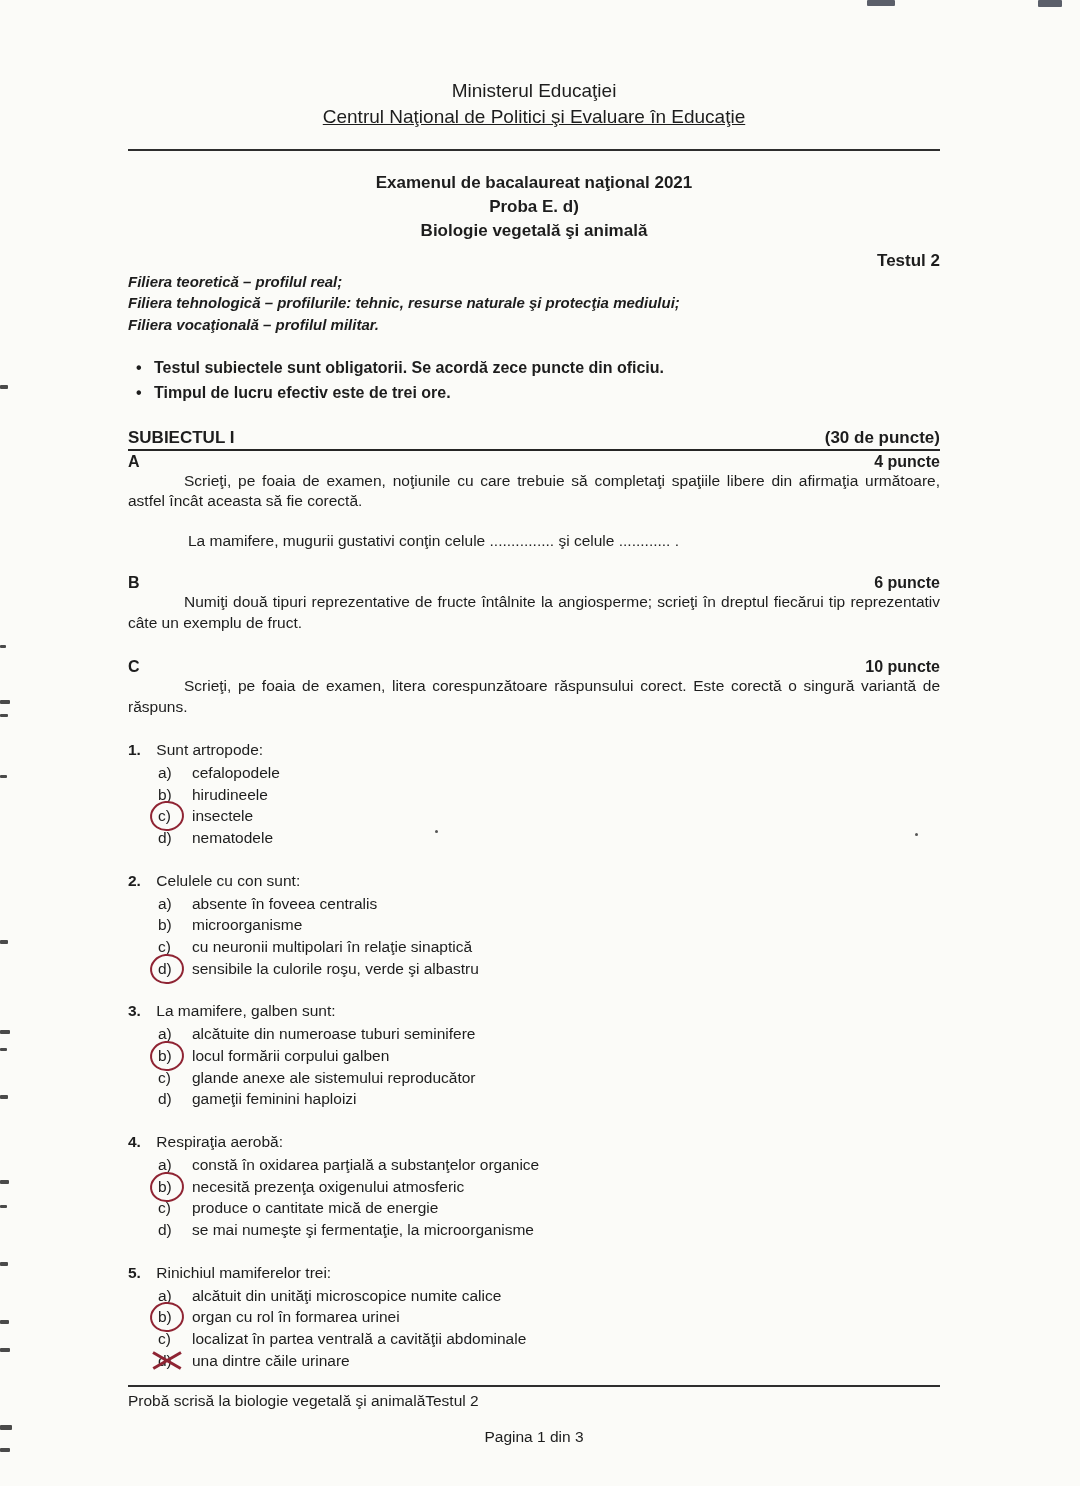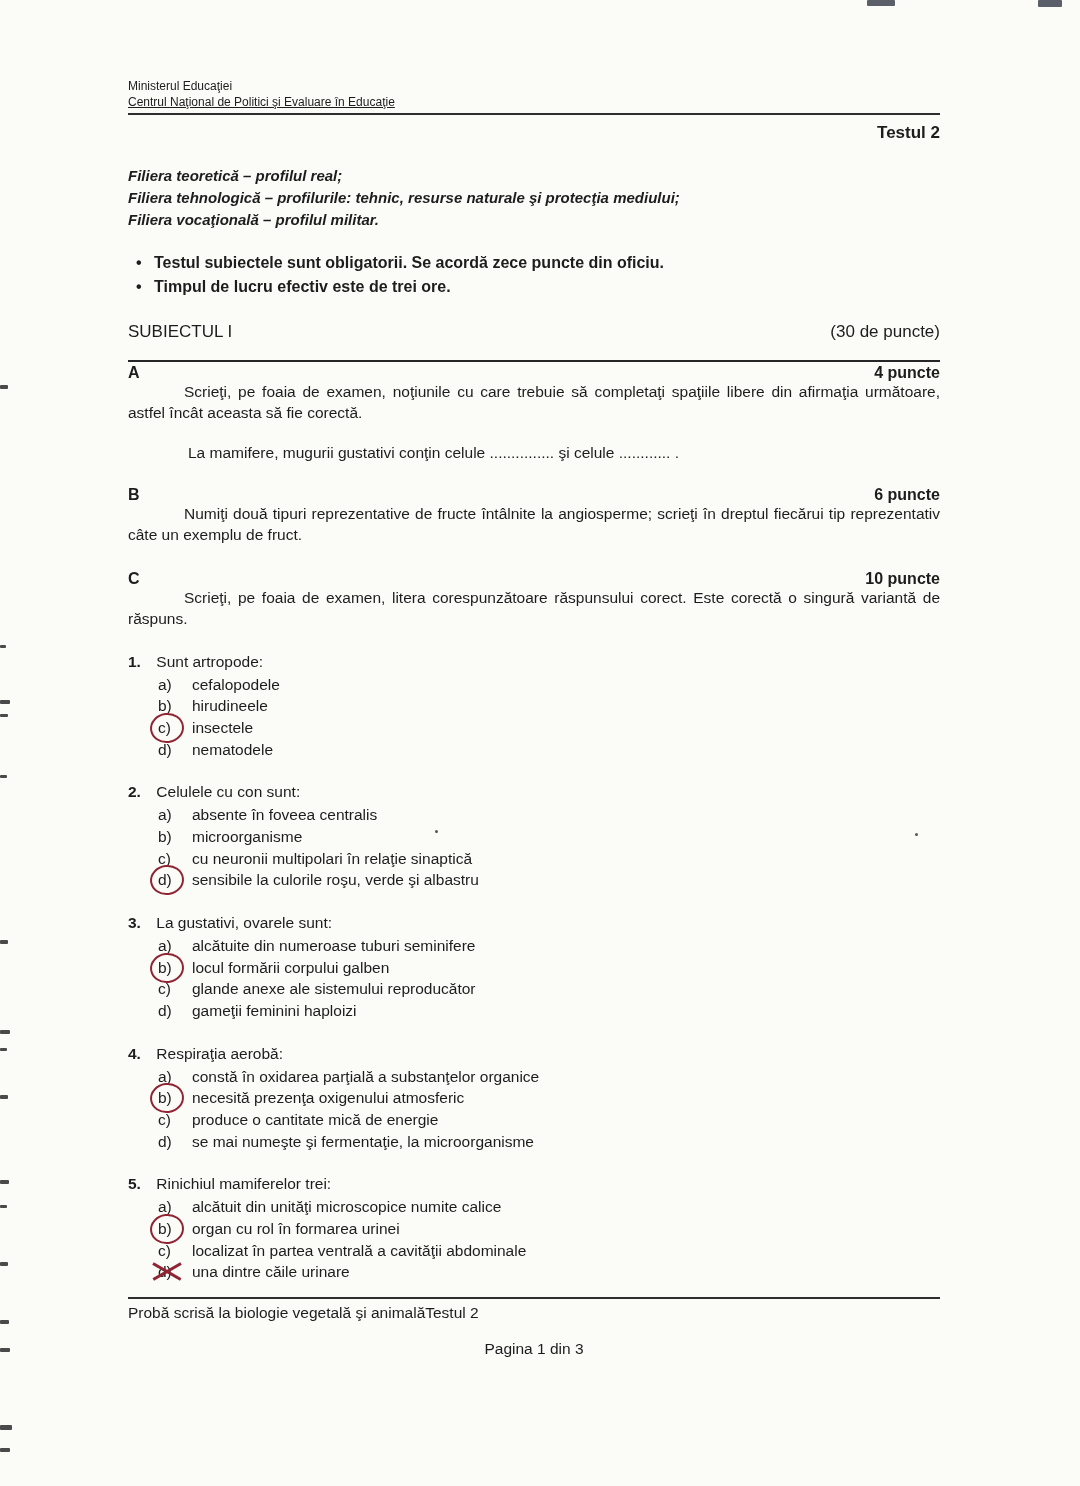--- a/index.html
+++ b/index.html
@@ -12,37 +12,37 @@
     background:#fbfbf8;
     color:#1d1d1d;
     font-family:"Liberation Sans", sans-serif;
     font-size:15.5px;
     padding:78px 140px 30px 128px;
     overflow:hidden;
     box-shadow:0 0 6px rgba(0,0,0,.25);
   }
 
   
-  .doc-header { text-align:left; font-size:12px; line-height:1.35; padding-bottom:3px; border-bottom:2px solid #2e2e2e; }
+  .doc-header { text-align:center; font-size:19px; line-height:1.35; padding-bottom:20px; border-bottom:2px solid #2e2e2e; }
   .doc-header .underlined { text-decoration:underline; }
 
   
   .title-block { margin-top:20px; text-align:center; font-weight:bold; font-size:17px; line-height:1.4; }
   .test-label { margin-top:8px; text-align:right; font-weight:bold; font-size:17px; }
 
   
-  .filiera { margin-top:22px; font-style:italic; font-weight:bold; font-size:15px; line-height:1.45; }
+  .filiera { font-style:italic; font-weight:bold; font-size:15px; line-height:1.45; }
 
   
   .bullets { margin-top:20px; list-style:none; font-weight:bold; font-size:16px; line-height:1.55; }
   .bullets li { display:flex; }
   .bullets .dot { width:26px; padding-left:8px; }
 
   
-  .subject-row { margin-top:22px; display:flex; justify-content:space-between; font-weight:normal; font-size:17px; border-bottom:2px solid #262626; padding-bottom:18px; }
+  .subject-row { margin-top:22px; display:flex; justify-content:space-between; font-weight:bold; font-size:17px; border-bottom:2px solid #262626; padding-bottom:1px; }
 
   .sec-row { margin-top:2px; display:flex; justify-content:space-between; font-weight:bold; font-size:16px; }
   .sec-block { margin-top:24px; }
   .para { text-align:justify; text-indent:56px; line-height:1.35; }
   .fill-line { margin:20px 0 0 60px; }
 
   
   .question { margin-top:22px; }
   .q-head { line-height:1.35; }
   .q-num { font-weight:bold; display:inline-block; min-width:24px; }
@@ -98,20 +98,25 @@
   <div class="artifact" style="top:1425px;left:0;width:12px;height:5px"></div>
   <div class="artifact" style="top:1448px;left:0;width:10px;height:4px"></div>
   <div class="speck" style="top:830px;left:435px"></div>
   <div class="speck" style="top:833px;left:915px"></div>
 
   <header class="doc-header">
     <div>Ministerul Educaţiei</div>
     <div class="underlined">Centrul Naţional de Politici şi Evaluare în Educaţie</div>
   </header>
 
+  <section class="title-block">
+    <div>Examenul de bacalaureat naţional 2021</div>
+    <div>Proba E. d)</div>
+    <div>Biologie vegetală şi animală</div>
+  </section>
   <div class="test-label">Testul 2</div>
 
   <section class="filiera">
     <div>Filiera teoretică – profilul real;</div>
     <div>Filiera tehnologică – profilurile: tehnic, resurse naturale şi protecţia mediului;</div>
     <div>Filiera vocaţională – profilul militar.</div>
   </section>
 
   <ul class="bullets">
     <li>
@@ -198,21 +203,21 @@
       <div class="opt">
         <span class="opt-letter mark-circle">d)</span>
         <span>sensibile la culorile roşu, verde şi albastru</span>
       </div>
     </div>
   </div>
 
   <div class="question">
     <div class="q-head">
       <span class="q-num">3.</span>
-      <span>La gustativi, ovarele sunt:</span>
+      <span>La mamifere, galben sunt:</span>
     </div>
     <div class="options">
       <div class="opt">
         <span class="opt-letter">a)</span>
         <span>alcătuite din numeroase tuburi seminifere</span>
       </div>
       <div class="opt">
         <span class="opt-letter mark-circle">b)</span>
         <span>locul formării corpului galben</span>
       </div>

